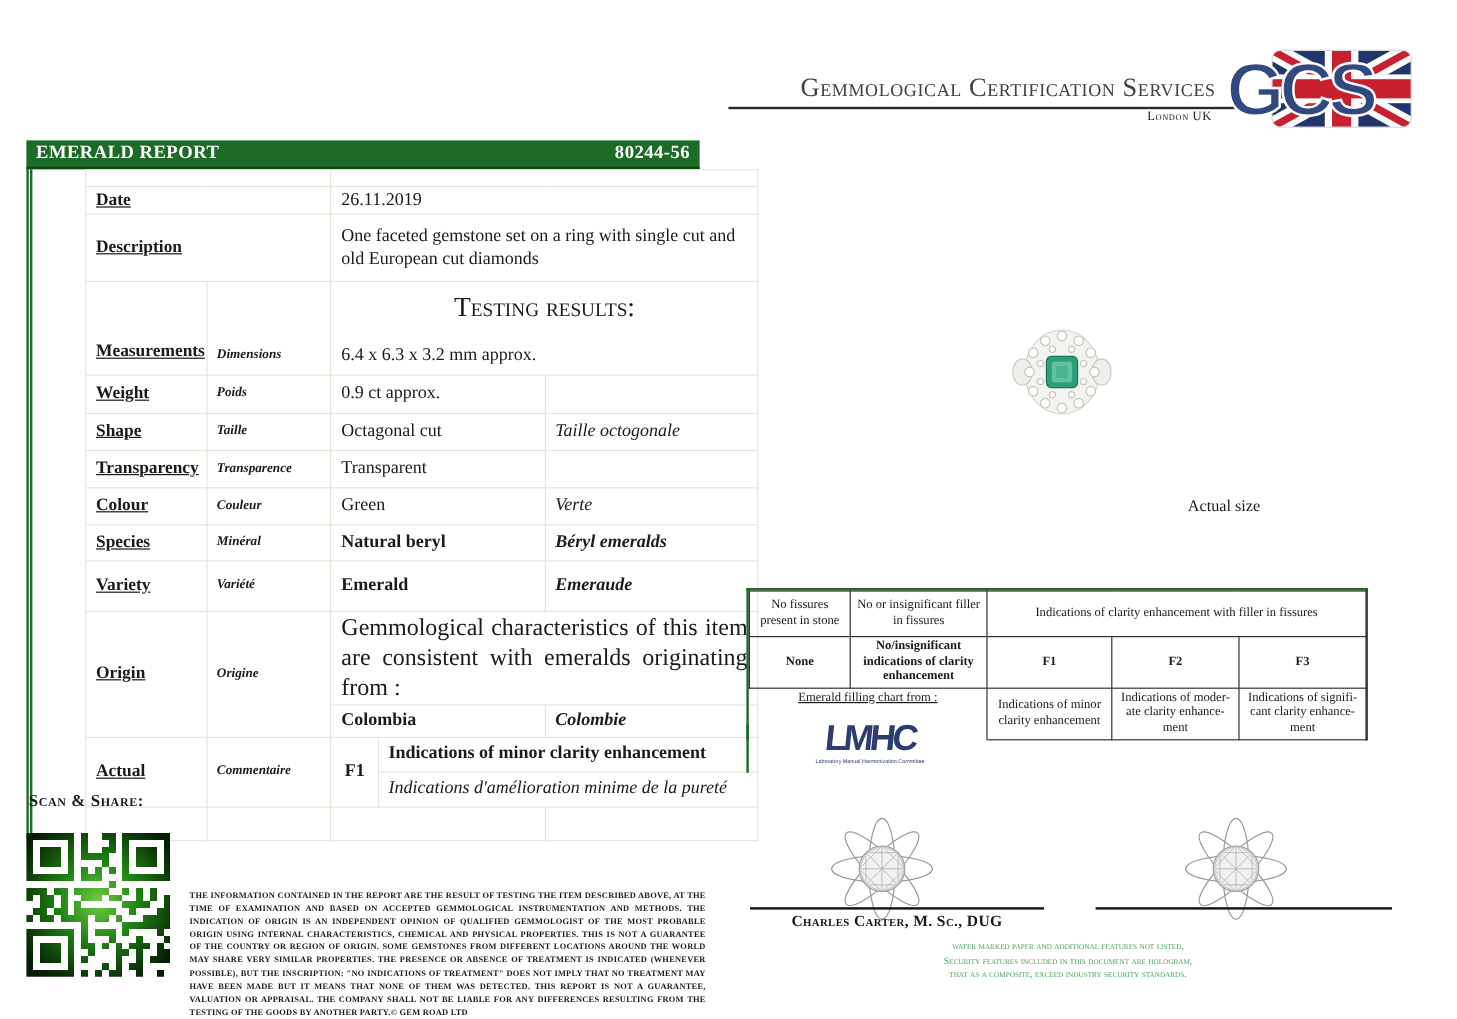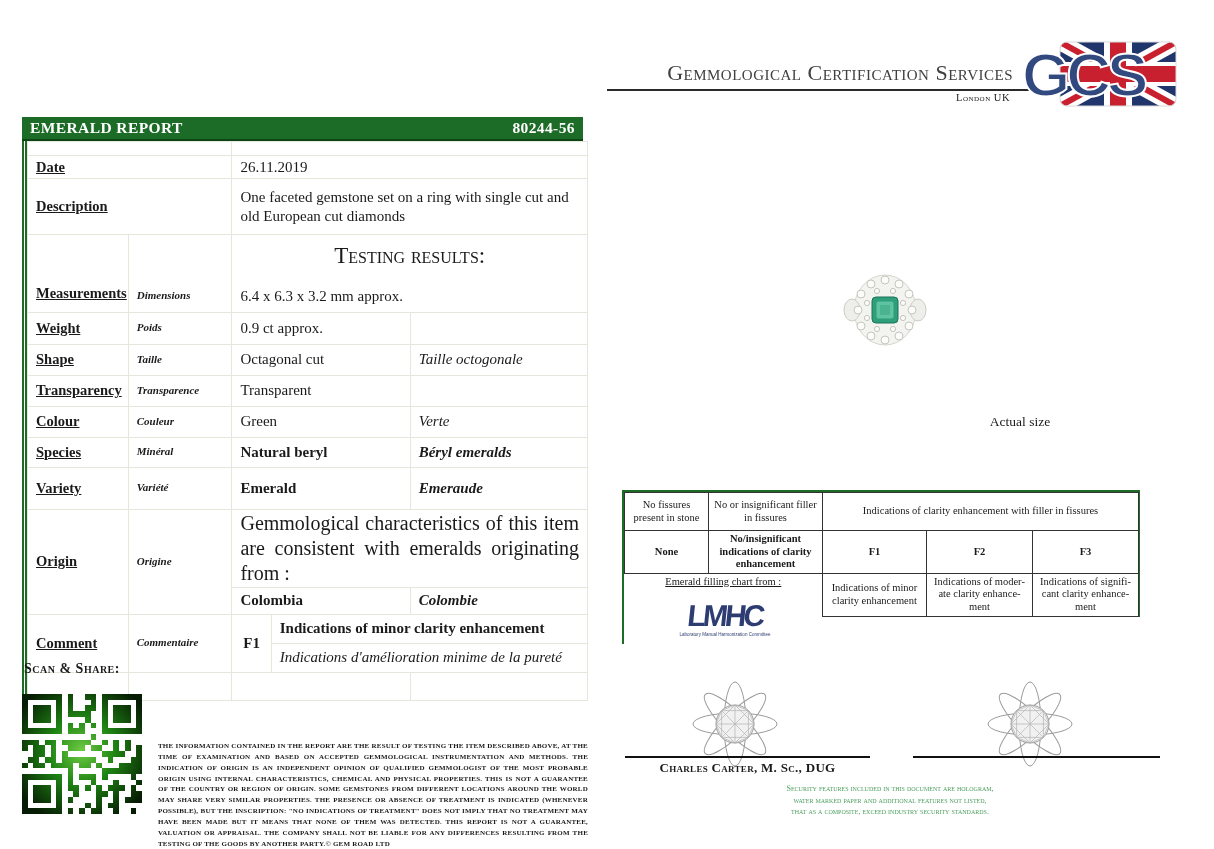--- a/index.html
+++ b/index.html
@@ -18,21 +18,21 @@
   .gcs-logo { position:absolute; left:1022px; top:40px; }
 
   
   .titlebar { position:absolute; left:22px; top:117px; width:561px; height:24px;
     background:#1c6b26; border-bottom:2px solid #0e4516; color:#fff;
     display:flex; justify-content:space-between; align-items:center; padding:0 8px;
     font-size:15.5px; font-weight:600; letter-spacing:.4px; }
 
   
   .table-wrap { position:absolute; left:22px; top:141px; border-left:5px double #1c6b26; }
-  table.report { border-collapse:collapse; table-layout:fixed; width:561px; font-size:15px; }
+  table.report { border-collapse:collapse; table-layout:fixed; width:561px; font-size:15px;margin-left:44px; }
   table.report td { border:1px solid #e6e7da; padding:1px 8px; vertical-align:middle; line-height:1.25; }
   td.lbl  { font-weight:bold; text-decoration:underline; font-size:14.5px; }
   td.lblfr{ font-weight:bold; font-style:italic; font-size:11px; }
   .v-bold { font-weight:bold; }
   .v-it   { font-style:italic; }
   .v-boldit { font-weight:bold; font-style:italic; }
   .align-bottom { vertical-align:bottom !important; padding-bottom:9px !important; }
   .testing-head { text-align:center; font-variant:small-caps; font-size:23px; margin:6px 0 16px; }
   .origin-note { text-align:justify; font-size:20px; line-height:1.25; }
   td.f1cell { text-align:center; font-weight:bold; }
@@ -179,21 +179,21 @@
       <tr style="height:40px">
         <td class="lbl" rowspan="2">Origin</td>
         <td class="lblfr" rowspan="2">Origine</td>
         <td colspan="3" class="origin-note">Gemmological characteristics of this item are consistent with emeralds originating from :</td>
       </tr>
       <tr style="height:27px">
         <td colspan="2" class="v-bold">Colombia</td>
         <td class="v-boldit">Colombie</td>
       </tr>
       <tr style="height:29px">
-        <td class="lbl" rowspan="2">Comment</td>
+        <td class="lbl" rowspan="2">Actual</td>
         <td class="lblfr" rowspan="2">Commentaire</td>
         <td class="f1cell" rowspan="2">F1</td>
         <td colspan="2" class="v-bold">Indications of minor clarity enhancement</td>
       </tr>
       <tr style="height:29px">
         <td colspan="2" class="v-it">Indications d'amélioration minime de la pureté</td>
       </tr>
       <tr style="height:28px">
             <td></td>
             <td></td>
@@ -469,18 +469,18 @@
         <path d="M46 27V65M27 46H65M32.6 32.6L59.4 59.4M59.4 32.6L32.6 59.4"></path>
       </g>
     </g>
   </svg>
 
   <div class="sig-line-left"></div>
   <div class="sig-line-right"></div>
   <div class="sig-name left">Charles Carter, M. Sc., DUG</div>
 
   <div class="security-note">
+    <div>water marked paper and additional features not listed,</div>
     <div>Security features included in this document are hologram,</div>
-    <div>water marked paper and additional features not listed,</div>
     <div>that as a composite, exceed industry security standards.</div>
   </div>
 
 </div>
 
 </body></html>

